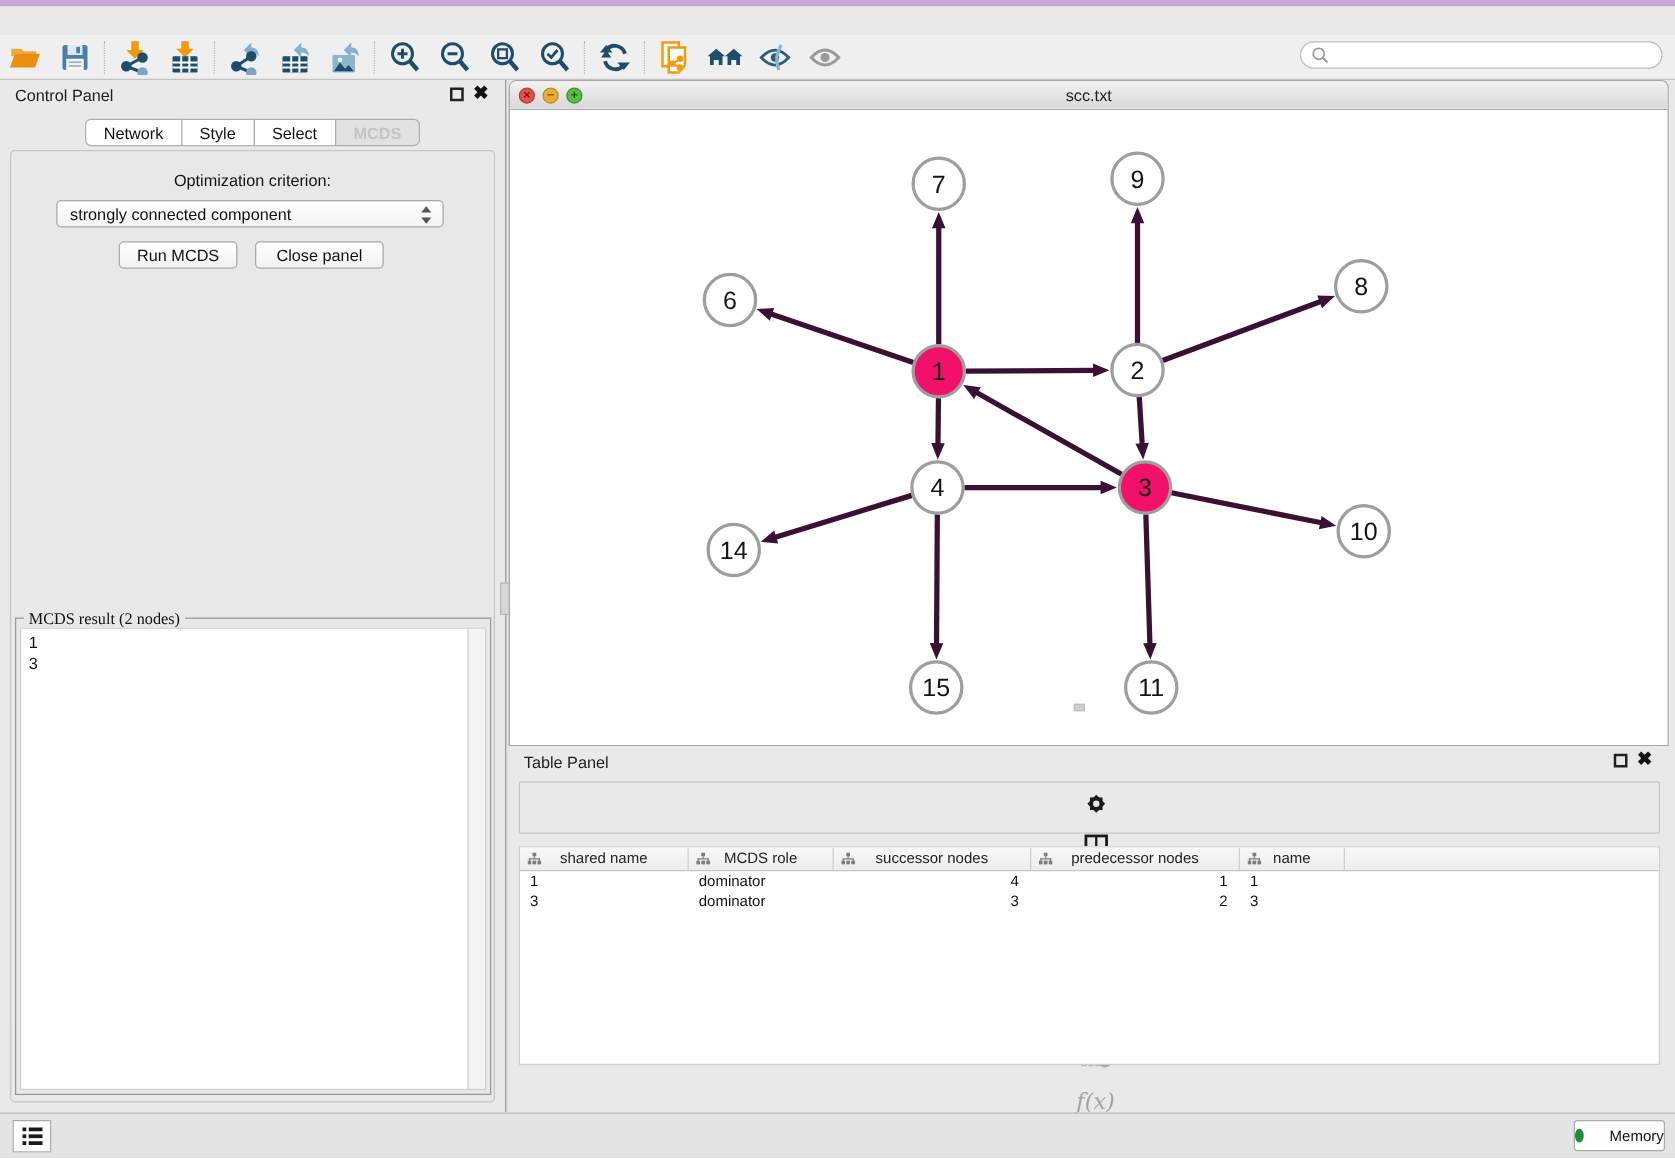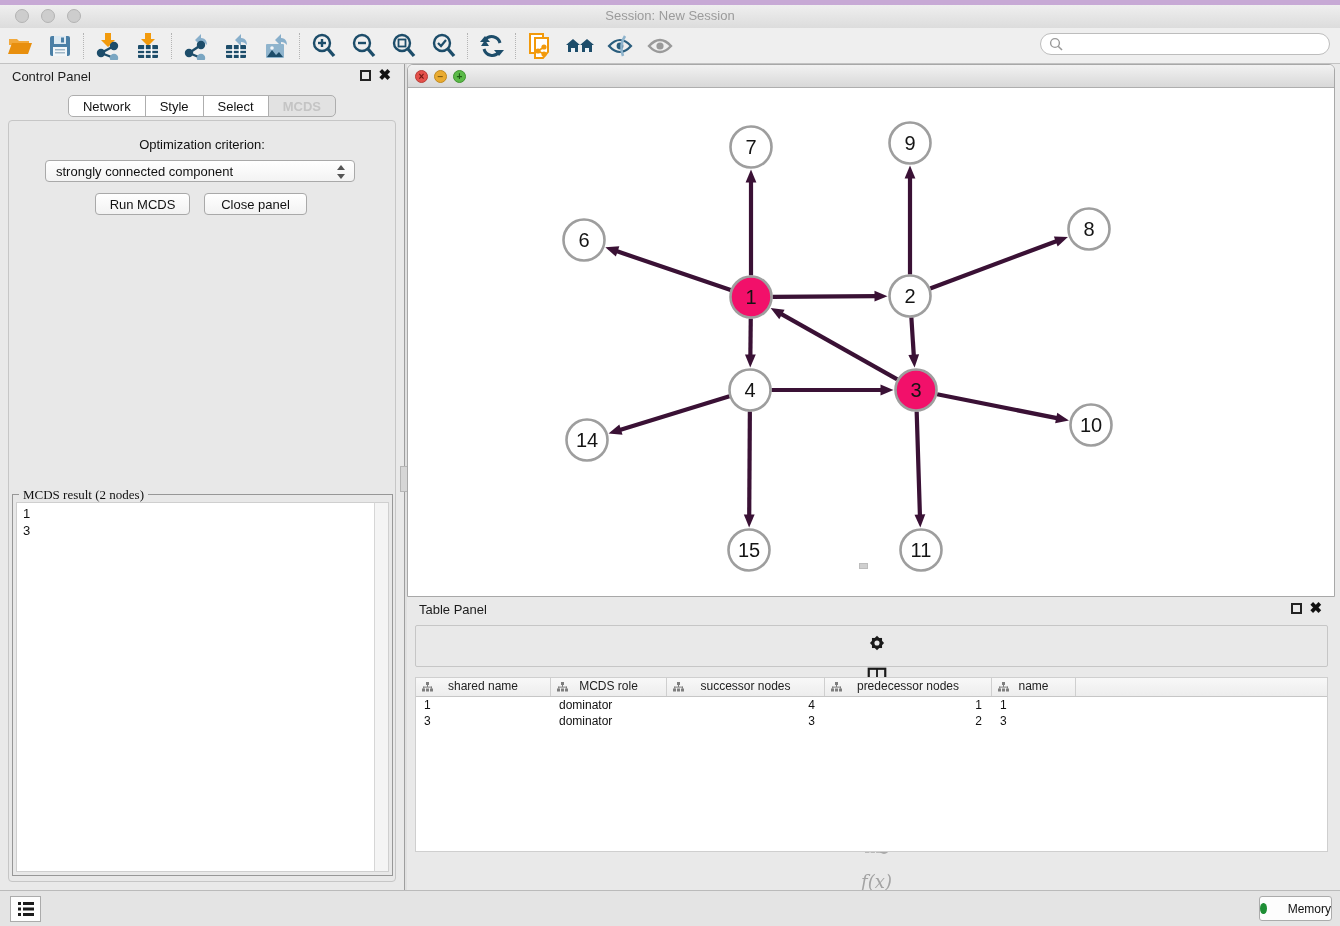--- a/index.html
+++ b/index.html
@@ -95,26 +95,20 @@
        border:1px solid #ababab;border-radius:3px;display:flex;align-items:center;justify-content:center;
        gap:21px;font-size:12px;color:#111;box-sizing:border-box;}
   #memory-dot{width:11px;height:11px;border-radius:50%;background:#1e8e35;}
 </style>
 </head>
 <body>
 
 <div id="app">
 
   <div id="top-strip" class="abs"></div>
-  <div id="titlebar" class="abs">
-    <span class="tl" style="left:15px"></span>
-    <span class="tl" style="left:41px"></span>
-    <span class="tl" style="left:67px"></span>
-    <span id="win-title">Session: New Session</span>
-  </div>
 
   <div id="toolbar" class="abs">
     <span class="tb-btn">
       <svg width="26" height="24" viewBox="0 0 26 24">
         <path d="M2 5h8l2 2h10v4H2z" fill="#f2a93b"></path>
         <path d="M1 20 L5 9 H25 L21 20 Z" fill="#e88f0e"></path>
       </svg>
     </span>
     <span class="tb-btn">
       <svg width="24" height="24" viewBox="0 0 24 24">
@@ -306,20 +300,21 @@
   </div>
 
   <div id="v-divider" class="abs"></div>
   <div id="v-grip" class="abs"></div>
 
   <div id="network-window" class="abs">
     <div id="nw-titlebar">
       <span class="nw-light" style="left:7px;background:#e4514b;border:1px solid #b83c36;color:#731713;">×</span>
       <span class="nw-light" style="left:26px;background:#eaab30;border:1px solid #c08a1f;color:#7e5a10;">−</span>
       <span class="nw-light" style="left:45px;background:#5bba48;border:1px solid #3f9330;color:#1f5c15;">+</span>
+      <span id="nw-title">scc.txt</span>
     </div>
     <svg id="graph-canvas" viewBox="0 0 926 508">
         <line x1="343" y1="187.5" x2="343" y2="92.5" stroke="#3A1135" stroke-width="4.2"></line>
         <polygon points="343,81.5 348.4,94.5 337.6,94.5" fill="#3A1135"></polygon>
         <line x1="322.65256949256576" y1="202.0550686291991" x2="207.7041359069324" y2="162.82117213589908" stroke="#3A1135" stroke-width="4.2"></line>
         <polygon points="197.2938226240591,159.26795143455908 211.3412284844763,158.35669483364126 207.85261179588792,168.5777296931896" fill="#3A1135"></polygon>
         <line x1="364.4995747920931" y1="208.8647825484774" x2="468.5006625332503" y2="208.21068765702358" stroke="#3A1135" stroke-width="4.2"></line>
         <polygon points="479.5004449850189,208.14150663531436 466.5346636799497,213.62315922820255 466.46674049499876,202.82337282101162" fill="#3A1135"></polygon>
         <line x1="342.7688305678547" y1="230.49875718951313" x2="342.3601942314822" y2="268.501936472154" stroke="#3A1135" stroke-width="4.2"></line>
         <polygon points="342.2419214987567,279.50130061562584 336.9820105124552,266.4439909227303 347.78138621695484,266.56011324213347" fill="#3A1135"></polygon>

